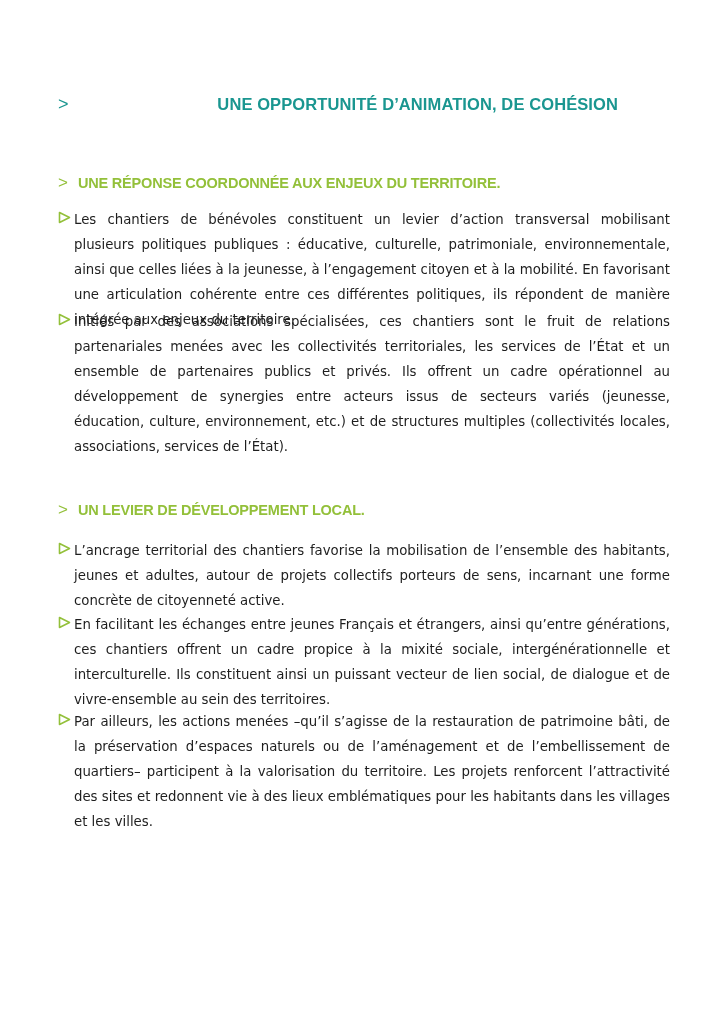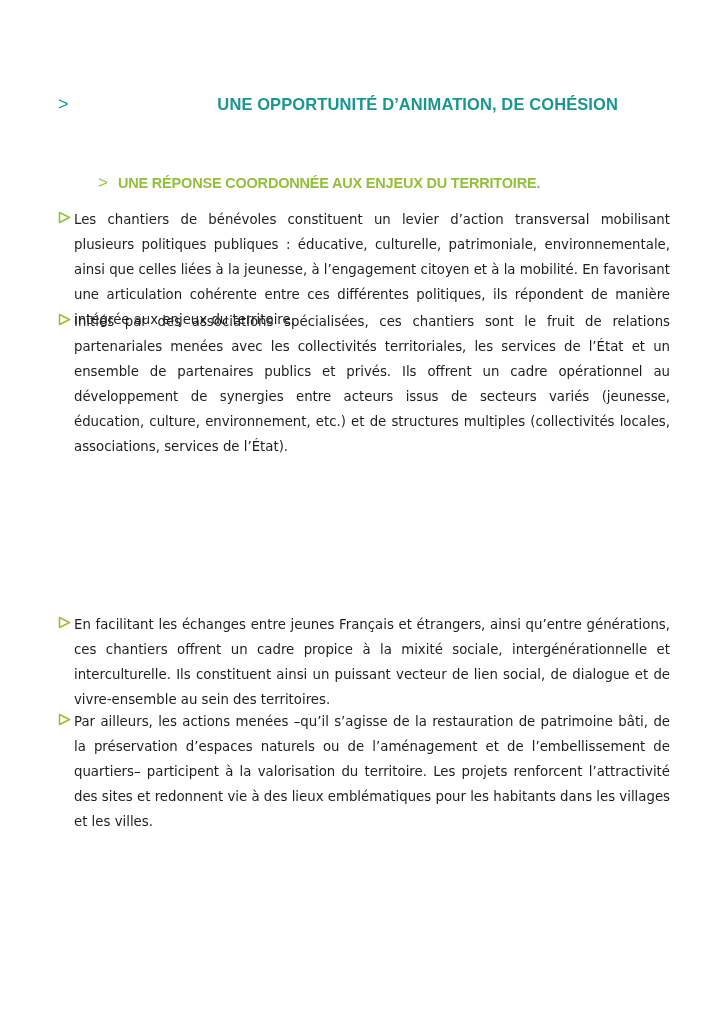--- a/index.html
+++ b/index.html
@@ -27,39 +27,48 @@
 </head>
 <body>
 
 <div class="page">
 
   <div class="h1">
     <span class="arrow">&gt;</span>
     <span class="line">UNE OPPORTUNITÉ D’ANIMATION, DE COHÉSION</span>
   </div>
 
-  <div class="h2" style="top:173px;margin-left:40px;">
+  <div class="h2" style="top:173px;">
     <span class="arrow">&gt;</span><span>UNE RÉPONSE COORDONNÉE AUX ENJEUX DU TERRITOIRE.</span>
   </div>
 
   <div class="para" style="top:207px;">
     <svg class="bullet" viewBox="0 0 13 13">
         <path d="M1.5 1.5 L11.5 6.5 L1.5 11.5 Z" fill="none" stroke="#93c03a" stroke-width="1.6" stroke-linejoin="round"></path>
       </svg>
     <span class="text">Les chantiers de bénévoles constituent un levier d’action transversal mobilisant plusieurs politiques publiques : éducative, culturelle, patrimoniale, environnementale, ainsi que celles liées à la jeunesse, à l’engagement citoyen et à la mobilité. En favorisant une articulation cohérente entre ces différentes politiques, ils répondent de manière intégrée aux enjeux du territoire.</span>
   </div>
 
   <div class="para" style="top:309px;">
     <svg class="bullet" viewBox="0 0 13 13">
         <path d="M1.5 1.5 L11.5 6.5 L1.5 11.5 Z" fill="none" stroke="#93c03a" stroke-width="1.6" stroke-linejoin="round"></path>
       </svg>
     <span class="text">Initiés par des associations spécialisées, ces chantiers sont le fruit de relations partenariales menées avec les collectivités territoriales, les services de l’État et un ensemble de partenaires publics et privés. Ils offrent un cadre opérationnel au développement de synergies entre acteurs issus de secteurs variés (jeunesse, éducation, culture, environnement, etc.) et de structures multiples (collectivités locales, associations, services de l’État).</span>
   </div>
 
+  <div class="h2" style="top:500px;">
+    <span class="arrow">&gt;</span><span>UN LEVIER DE DÉVELOPPEMENT LOCAL.</span>
+  </div>
 
+  <div class="para" style="top:538px;">
+    <svg class="bullet" viewBox="0 0 13 13">
+        <path d="M1.5 1.5 L11.5 6.5 L1.5 11.5 Z" fill="none" stroke="#93c03a" stroke-width="1.6" stroke-linejoin="round"></path>
+      </svg>
+    <span class="text">L’ancrage territorial des chantiers favorise la mobilisation de l’ensemble des habitants, jeunes et adultes, autour de projets collectifs porteurs de sens, incarnant une forme concrète de citoyenneté active.</span>
+  </div>
 
   <div class="para" style="top:709px;">
     <svg class="bullet" viewBox="0 0 13 13">
         <path d="M1.5 1.5 L11.5 6.5 L1.5 11.5 Z" fill="none" stroke="#93c03a" stroke-width="1.6" stroke-linejoin="round"></path>
       </svg>
     <span class="text">Par ailleurs, les actions menées –qu’il s’agisse de la restauration de patrimoine bâti, de la préservation d’espaces naturels ou de l’aménagement et de l’embellissement de quartiers– participent à la valorisation du territoire. Les projets renforcent l’attractivité des sites et redonnent vie à des lieux emblématiques pour les habitants dans les villages et les villes.</span>
   </div>
 
   <div class="para" style="top:612px;">
     <svg class="bullet" viewBox="0 0 13 13">

